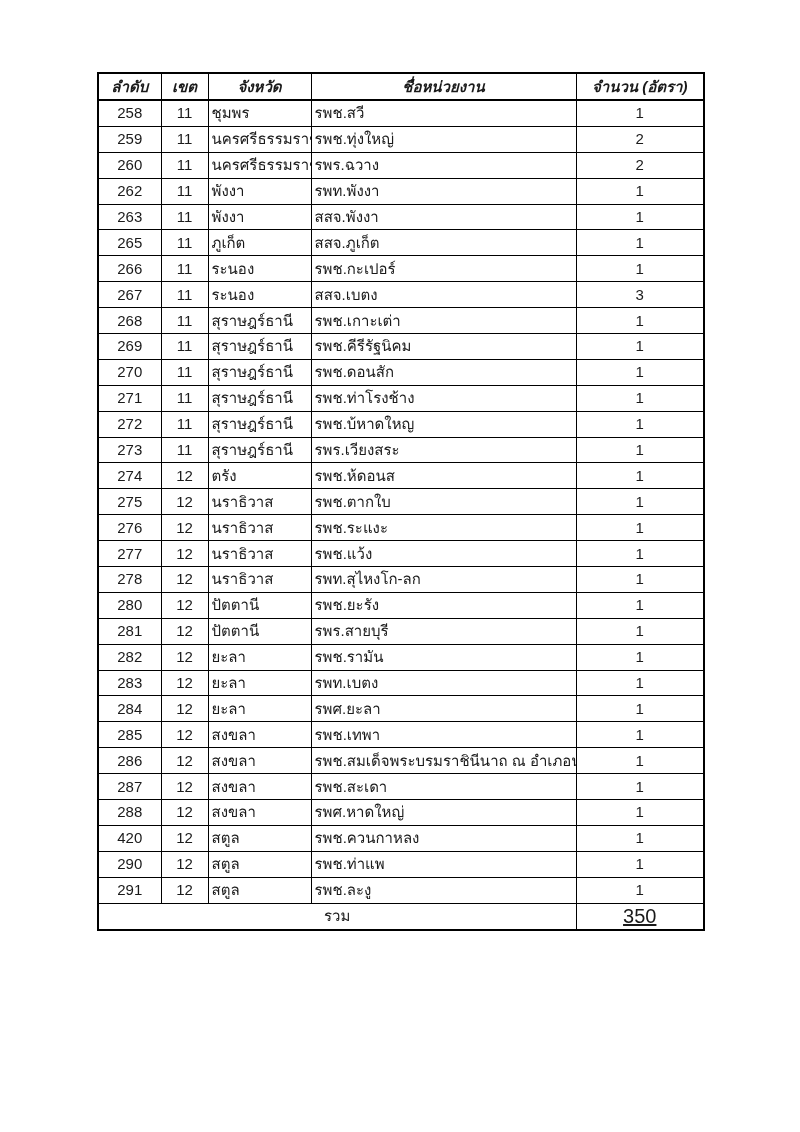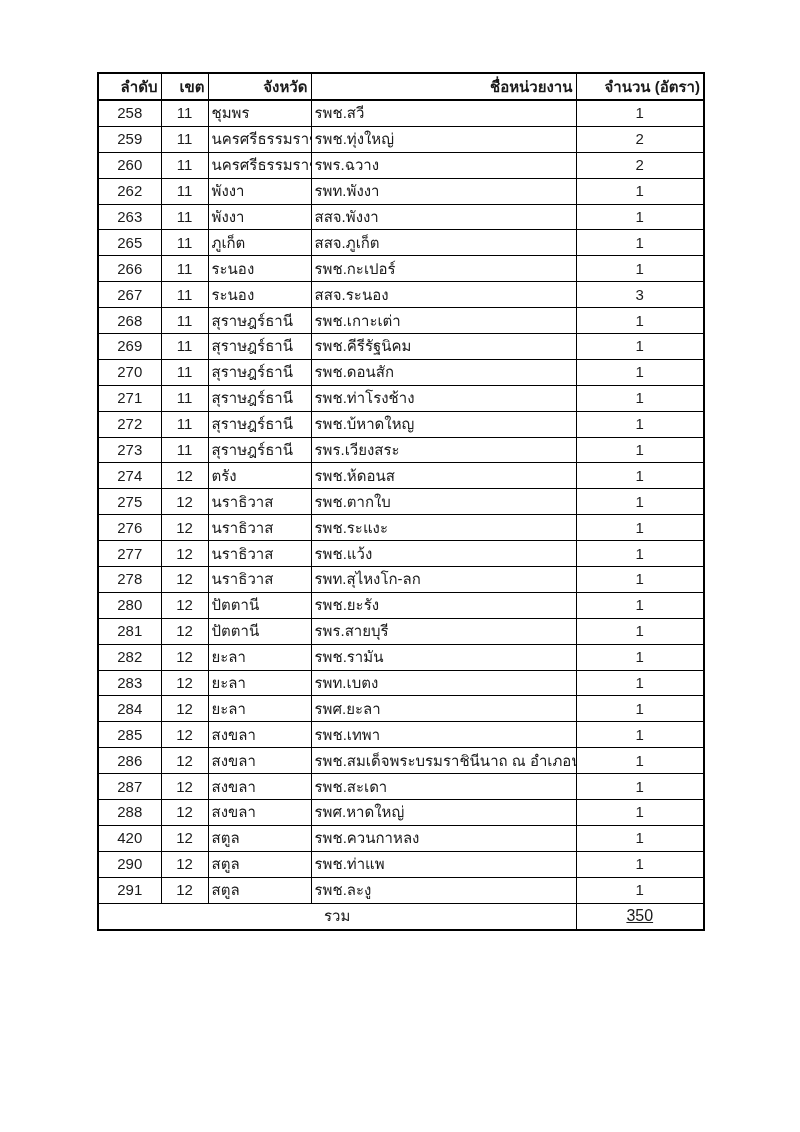--- a/index.html
+++ b/index.html
@@ -35,37 +35,38 @@
     height: 24.9px;
     padding: 0 3px;
     font-size: 15px;
     line-height: 24px;
     white-space: nowrap;
     overflow: hidden;
     color: #1a1a1a;
   }
   table.doc-table thead th {
     font-weight: bold;
-    text-align: right;
+    text-align: center;
     border-bottom: 2px solid #000;
     height: 25px;
+    font-style: italic;
   }
   td.c-index, td.c-zone, td.c-count {
     text-align: center;
   }
   td.c-prov, td.c-name {
     text-align: left;
   }
   tfoot td {
     border-top: 2px solid #000;
     text-align: center;
     font-size: 15px;
   }
   tfoot td.total-value {
-    font-size: 16px;
+    font-size: 20px;
     text-decoration: underline;
   }
 </style>
 </head>
 <body>
 
 <div class="page">
   <table class="doc-table">
     <colgroup>
         <col style="width: 63px;">
@@ -130,21 +131,21 @@
           <td class="c-index">266</td>
           <td class="c-zone">11</td>
           <td class="c-prov">ระนอง</td>
           <td class="c-name">รพช.กะเปอร์</td>
           <td class="c-count">1</td>
         </tr>
         <tr>
           <td class="c-index">267</td>
           <td class="c-zone">11</td>
           <td class="c-prov">ระนอง</td>
-          <td class="c-name">สสจ.ระนอง</td>
+          <td class="c-name">สสจ.เบตง</td>
           <td class="c-count">3</td>
         </tr>
         <tr>
           <td class="c-index">268</td>
           <td class="c-zone">11</td>
           <td class="c-prov">สุราษฎร์ธานี</td>
           <td class="c-name">รพช.เกาะเต่า</td>
           <td class="c-count">1</td>
         </tr>
         <tr>

